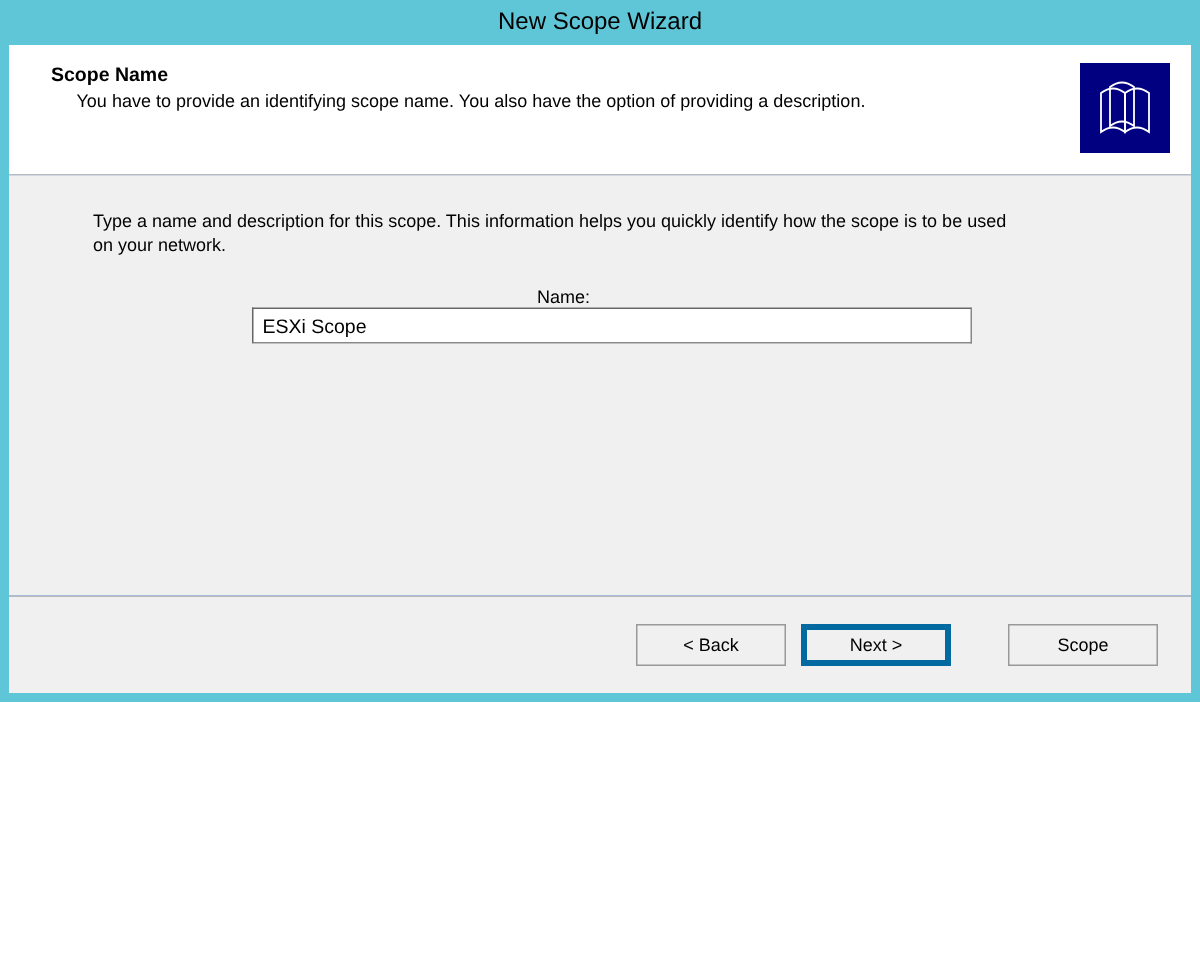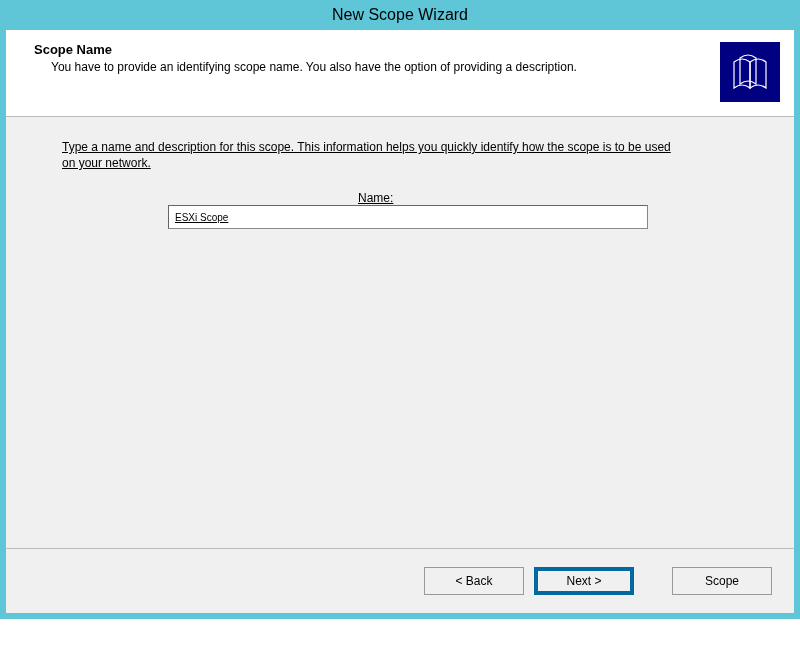--- a/index.html
+++ b/index.html
@@ -6,21 +6,21 @@
     body {
       font-family: "Segoe UI", Tahoma, sans-serif;
       font-size: 12px;
       background: #fff;
       width: 800px;
       height: 652px;
       overflow: hidden;
     }
     .window {
       width: 800px;
-      height: 619px;
+      height: 468px;
       border: 6px solid #5fc6d8;
       background: #3b82f6;
       display: flex;
       flex-direction: column;
     }
     .titlebar {
       background: #5fc6d8;
       height: 30px;
       display: flex;
       align-items: center;
@@ -55,21 +55,20 @@
       background: #000080;
       display: flex;
       align-items: center;
       justify-content: center;
       flex-shrink: 0;
     }
     .body-section {
       flex: 1;
       padding: 22px 40px 10px 56px;
       background: #f0f0f0;
-      text-decoration: underline;
     }
     .instruction {
       font-size: 12px;
       line-height: 1.35;
       margin-bottom: 20px;
       color: #000;
       max-width: 620px;
     }
     .form-row {
       display: flex;
@@ -83,21 +82,21 @@
       color: #000;
     }
     .form-input {
       width: 480px;
       height: 24px;
       border: 1px solid #888;
       border-top-color: #666;
       border-left-color: #666;
       padding: 2px 6px;
       font-family: inherit;
-      font-size: 10px;
+      font-size: 13px;
       background: #fff;
     }
     .footer-separator {
       border-top: 1px solid #bbb;
       margin: 0;
     }
     .footer-buttons {
       display: flex;
       justify-content: flex-end;
       gap: 10px;

